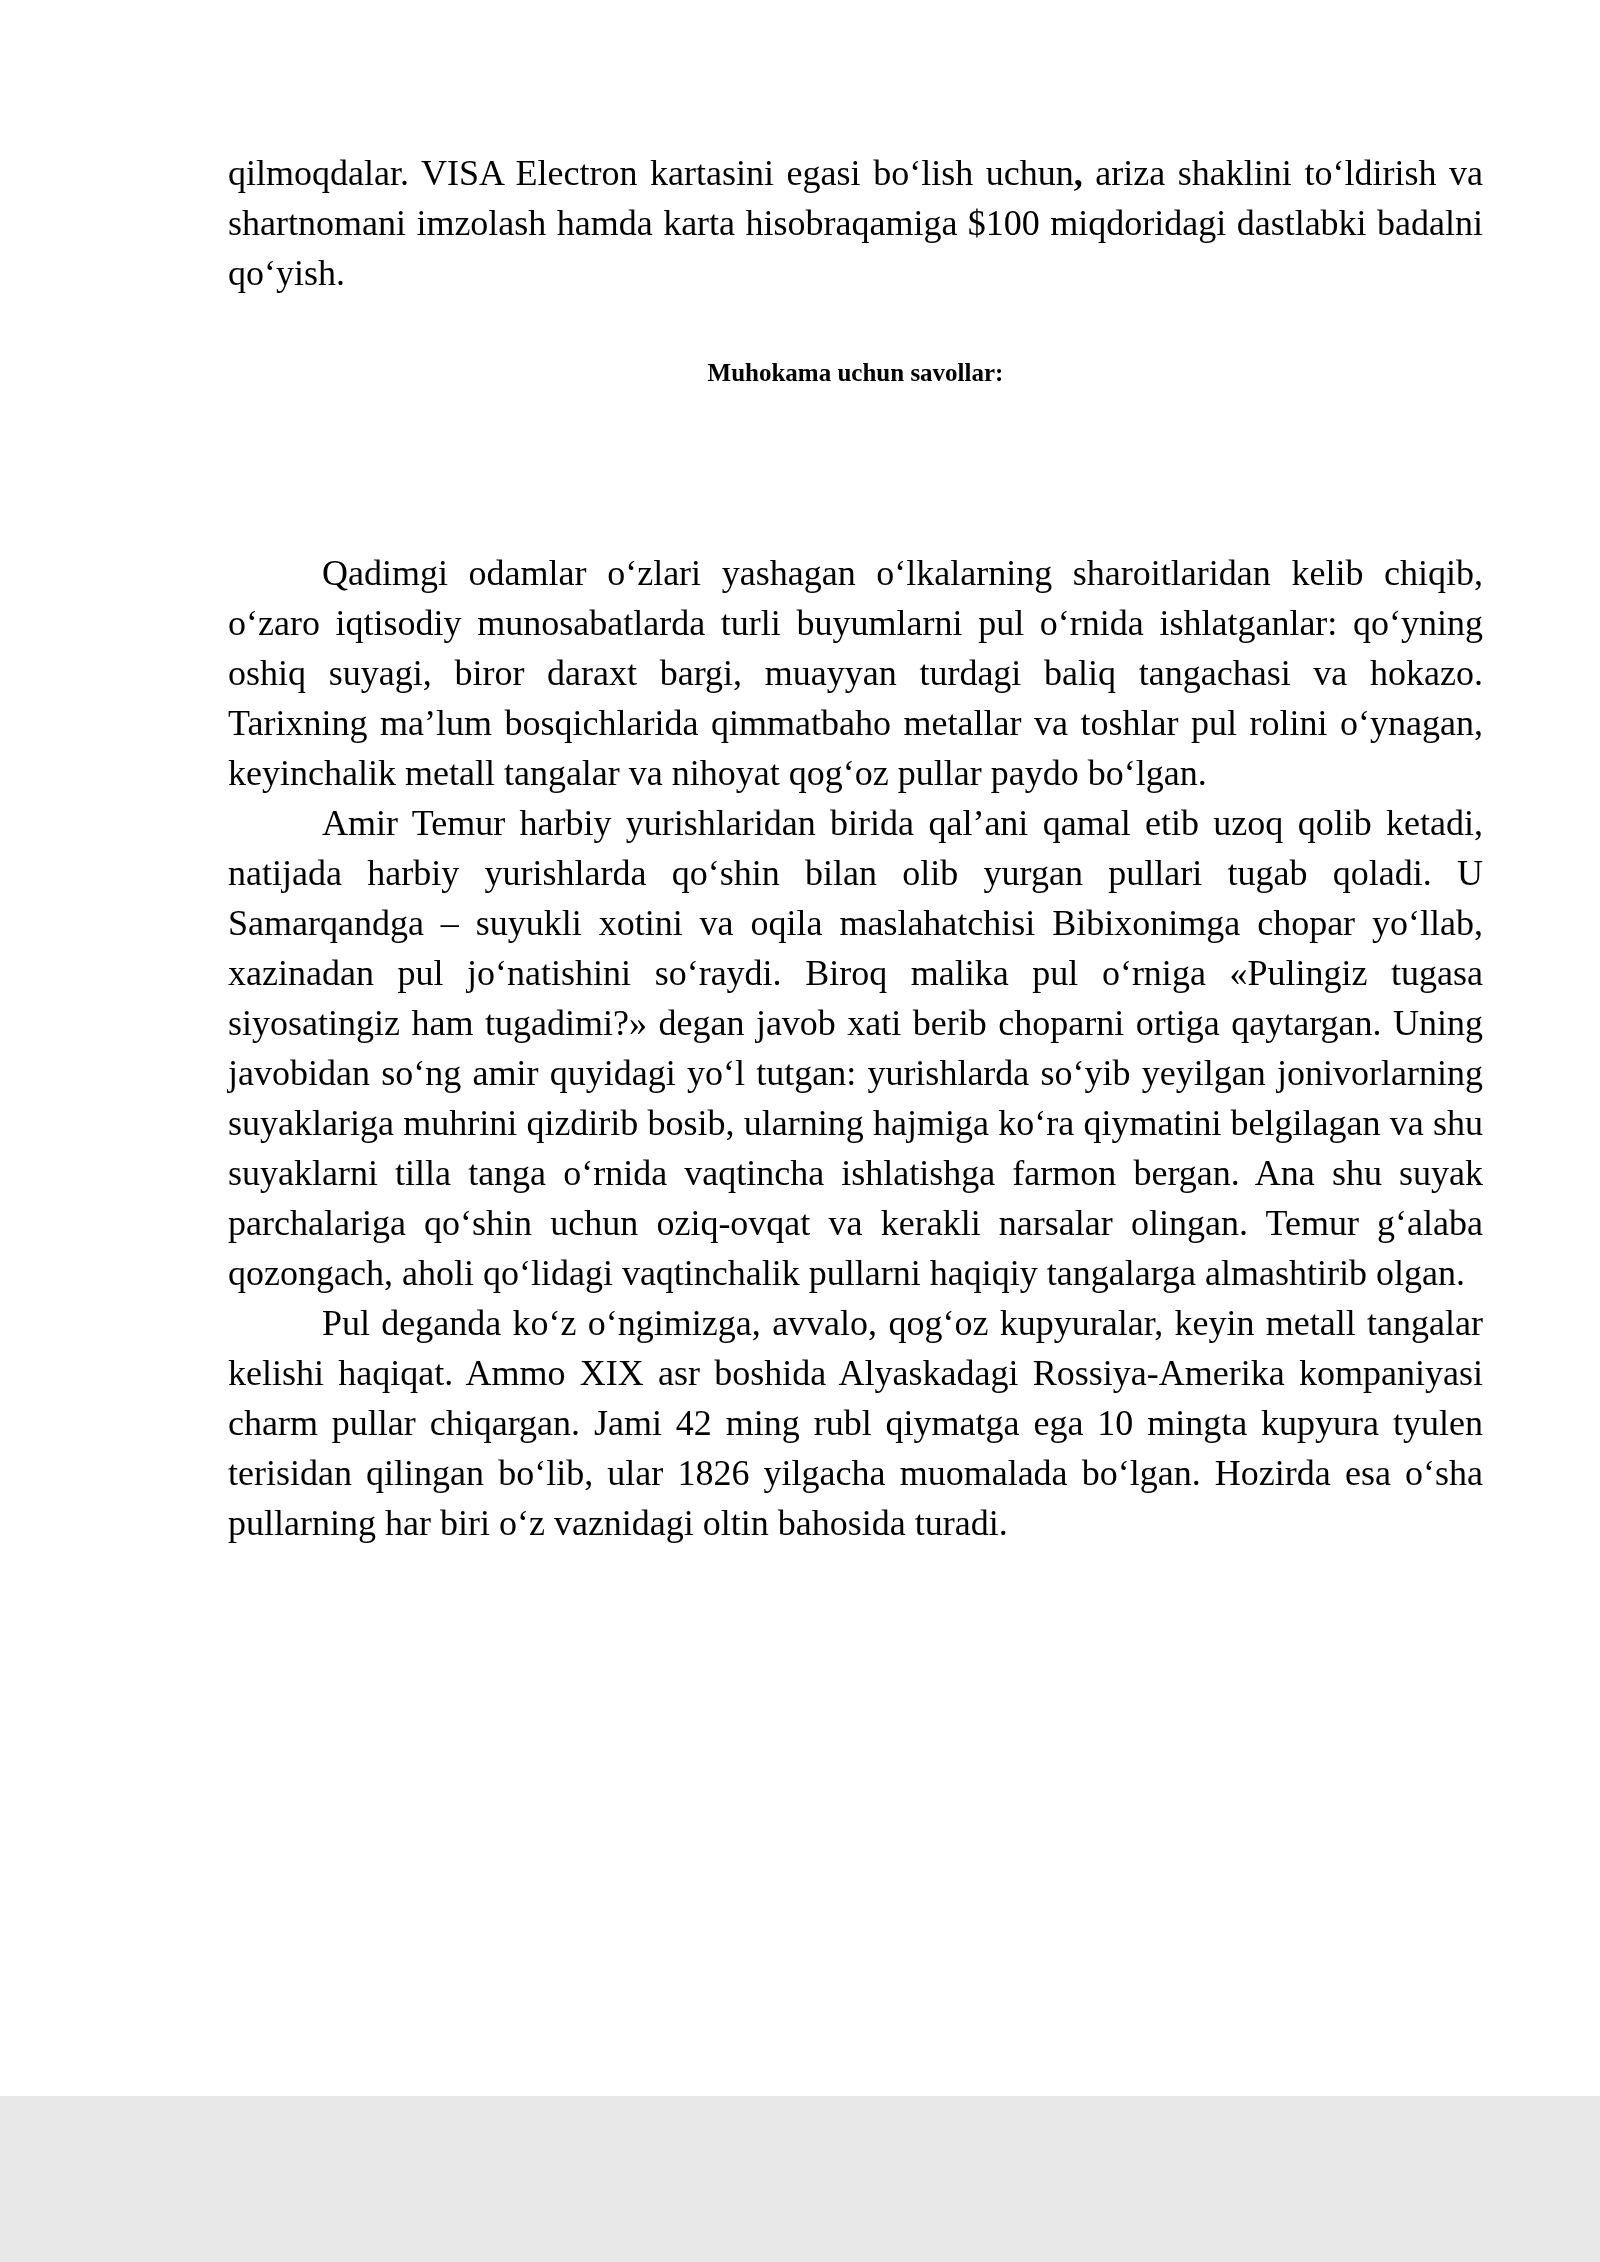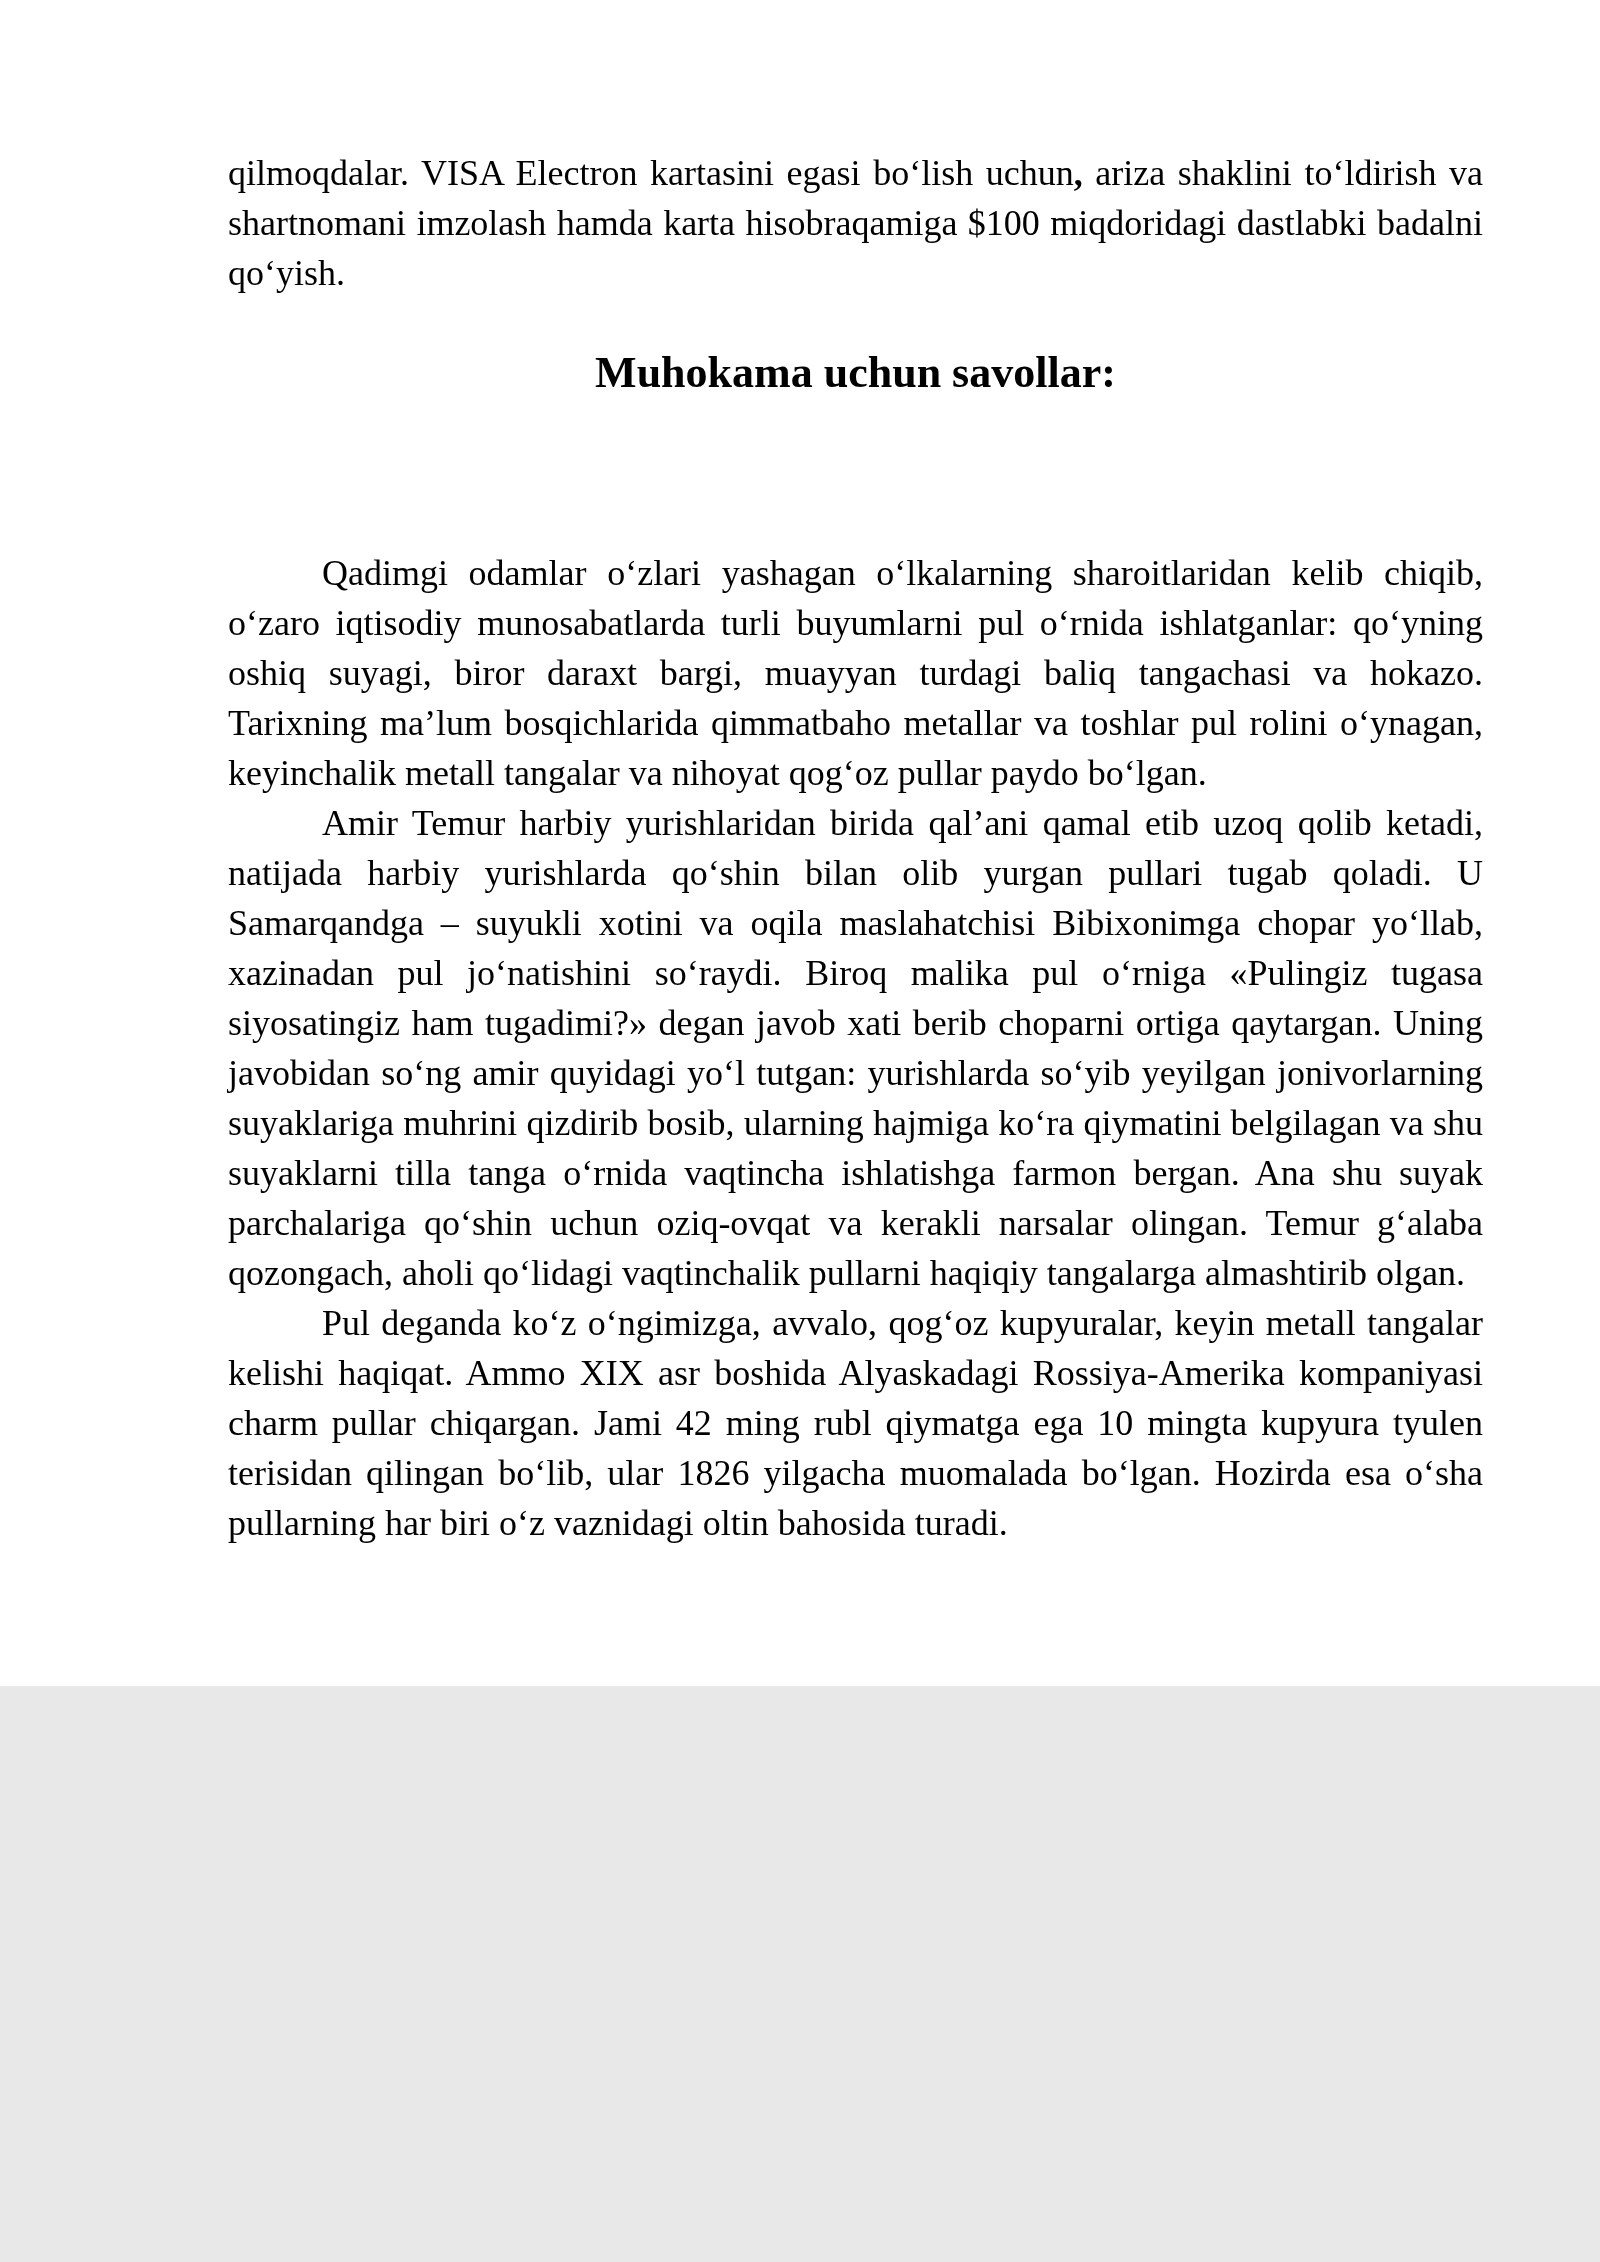--- a/index.html
+++ b/index.html
@@ -3,21 +3,21 @@
 <meta charset="utf-8">
 <style>
   html, body {
     margin: 0;
     padding: 0;
     background: #e8e8e8;
   }
   .page {
     position: relative;
     width: 1600px;
-    height: 1686px;
+    height: 2096px;
     margin: 0 auto;
     background: #ffffff;
     color: #000000;
     font-family: "Liberation Serif", "DejaVu Serif", serif;
     font-size: 36px;
     line-height: 50px;
     padding: 148px 117px 0 228px;
     box-sizing: border-box;
     overflow: hidden;
   }
@@ -29,21 +29,21 @@
     text-indent: 94px;
   }
   .para.justify-last {
     text-align-last: justify;
   }
   .blank-line {
     height: 50px;
   }
   .heading {
     margin: 0;
-    font-size: 44px;
+    font-size: 25px;
     line-height: 50px;
     font-weight: bold;
     text-align: center;
   }
   .q-item {
     margin: 0;
     text-align: justify;
   }
   .q-num {
     display: inline-block;

